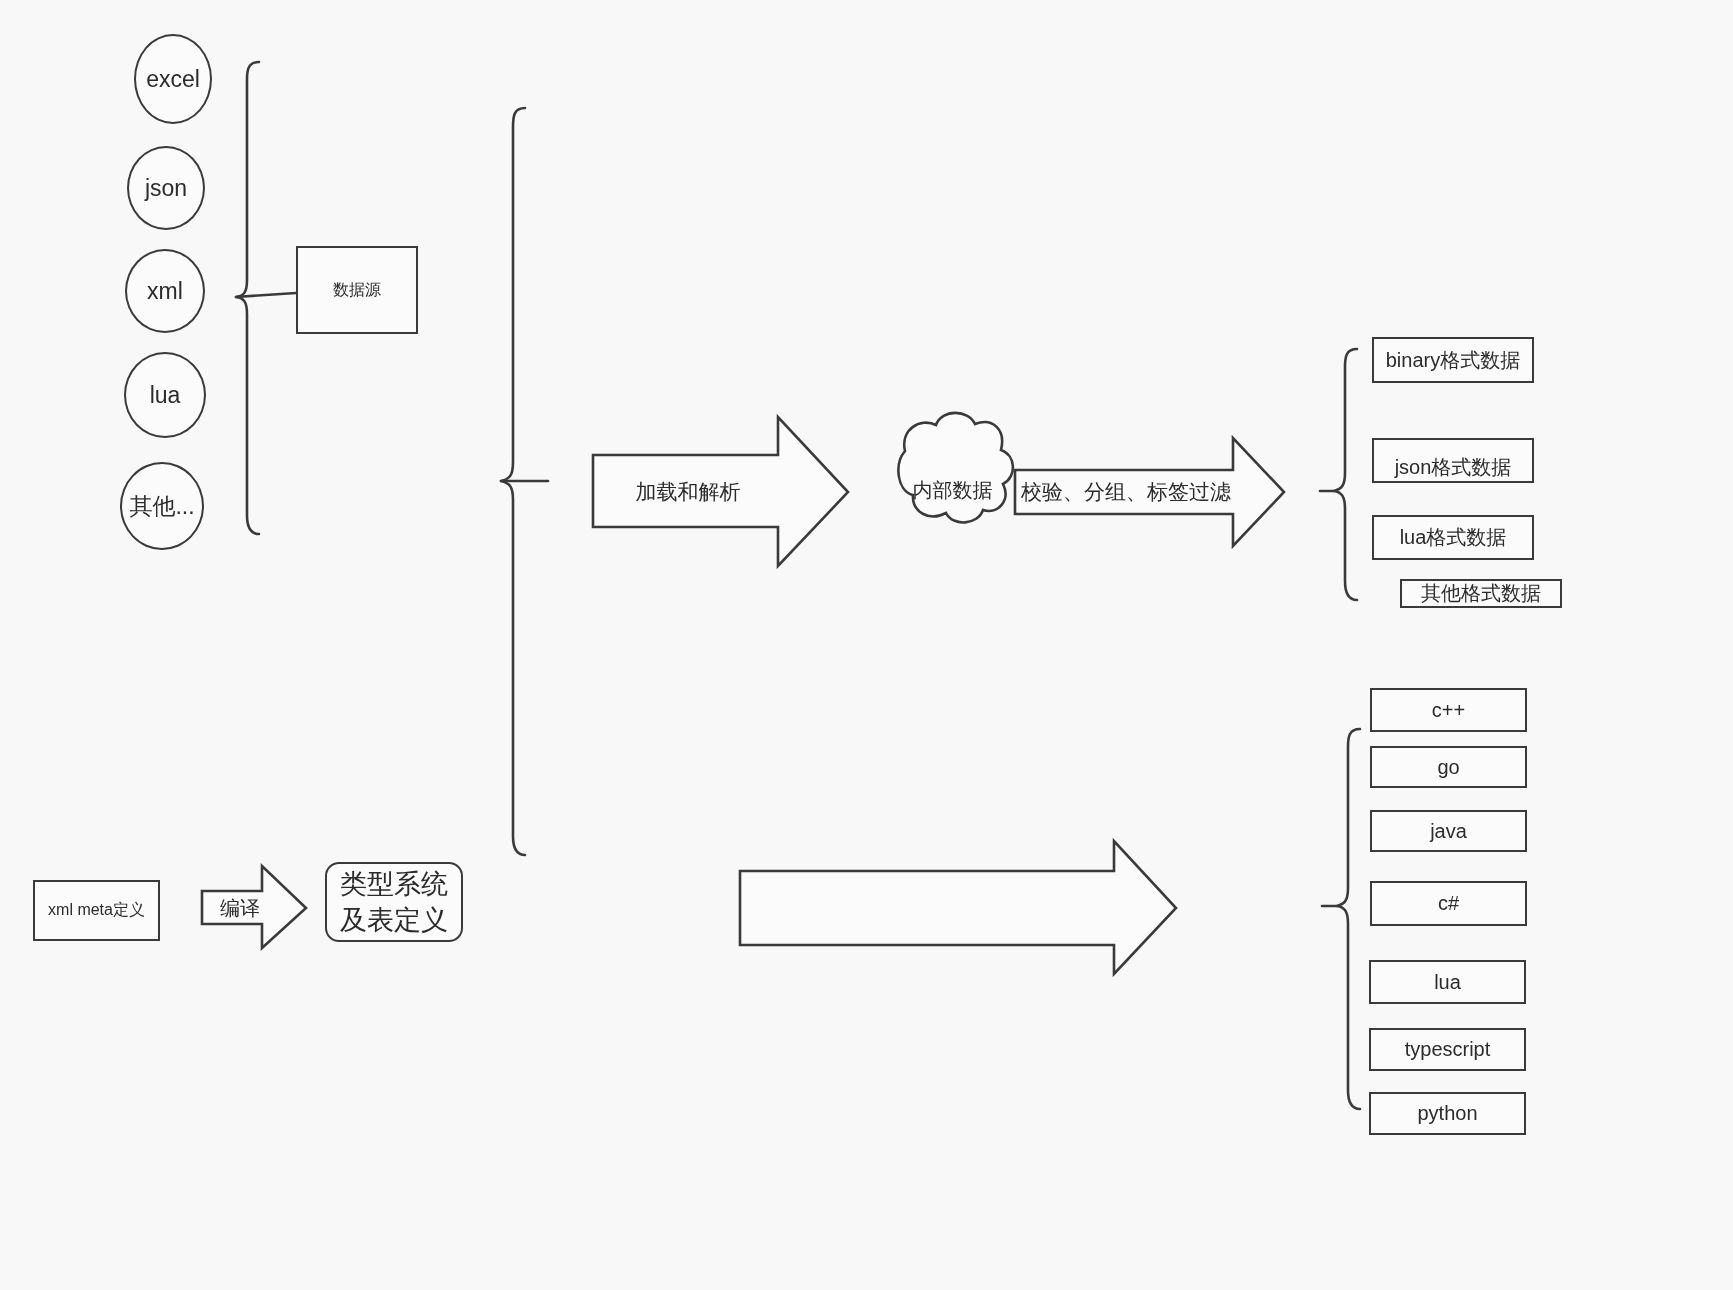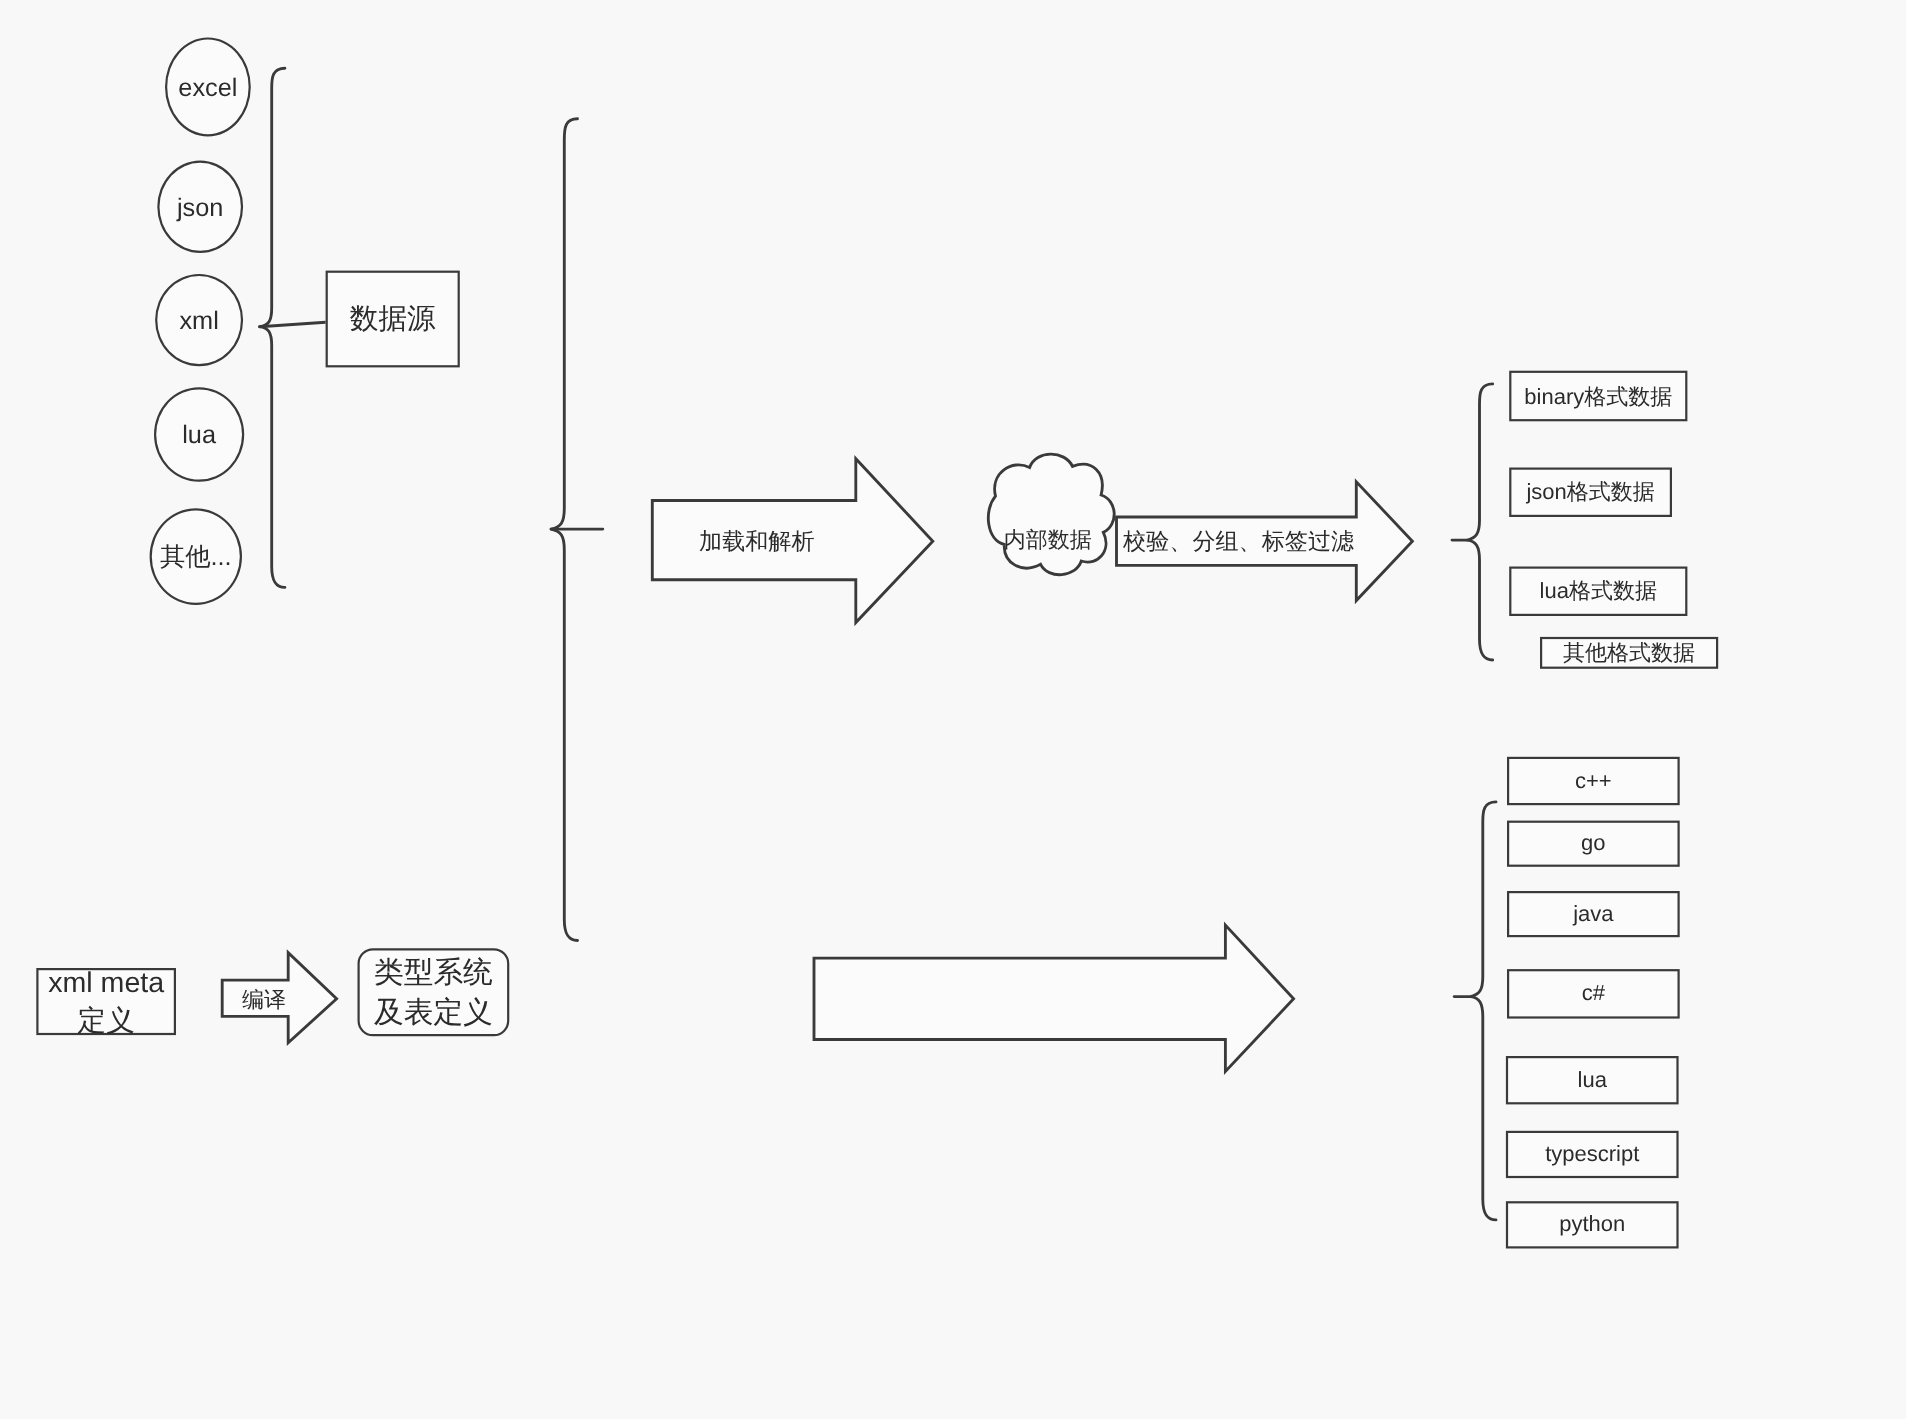--- a/index.html
+++ b/index.html
@@ -16,28 +16,27 @@
   
   .node{position:absolute;box-sizing:border-box;display:flex;align-items:center;justify-content:center;text-align:center;}
 
   
   .circle{
     border:2.5px solid #3a3a3a;
     border-radius:50%;
     background:#fbfbfb;
     font-size:23px;
     line-height:1.15;
-    margin-left:16px;
   }
 
   
   .rect{
     border:2.5px solid #3a3a3a;
     background:#fbfbfb;
-    font-size:26px;
+    font-size:16px;
     line-height:1.3;
   }
   .rect-thin{
     border:2.5px solid #3a3a3a;
     background:#fbfbfb;
     font-size:20px;
   }
   .rect-round{
     border:2.5px solid #3a3a3a;
     background:#fbfbfb;
@@ -126,21 +125,21 @@
   <div class="cloud-label" style="left:900px;top:472px;width:105px;height:36px;">内部数据</div>
 
   <div class="arrow-label" style="left:1018px;top:472px;width:216px;height:40px;">校验、分组、标签过滤</div>
 
   <div class="arrow-label" style="left:208px;top:891px;width:64px;height:34px;font-size:20px;">编译</div>
 
 
   <div class="node rect-thin" style="left:1372px;top:337px;width:162px;height:46px;">
     <span>binary格式数据</span>
   </div>
-  <div class="node rect-thin" style="left:1372px;top:425px;width:148px;height:45px;">
+  <div class="node rect-thin" style="left:1372px;top:438px;width:162px;height:45px;align-items:flex-end;">
     <span>json格式数据</span>
   </div>
   <div class="node rect-thin" style="left:1372px;top:515px;width:162px;height:45px;">
     <span>lua格式数据</span>
   </div>
   <div class="node rect-thin" style="left:1400px;top:579px;width:162px;height:29px;">
     <span>其他格式数据</span>
   </div>
 
   <div class="node rect" style="left:33px;top:880px;width:127px;height:61px;padding:0 6px;">

